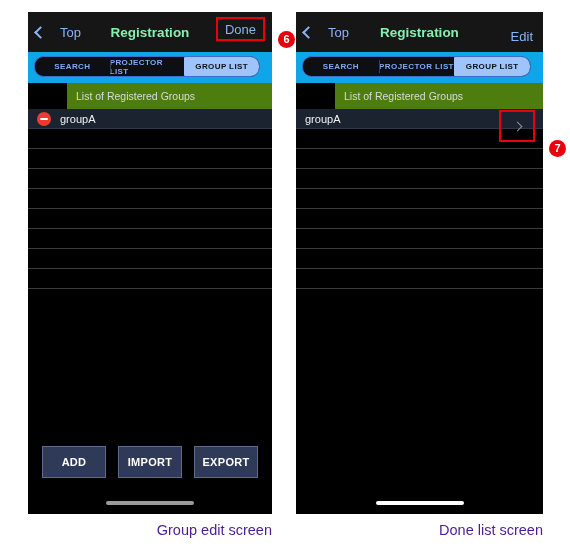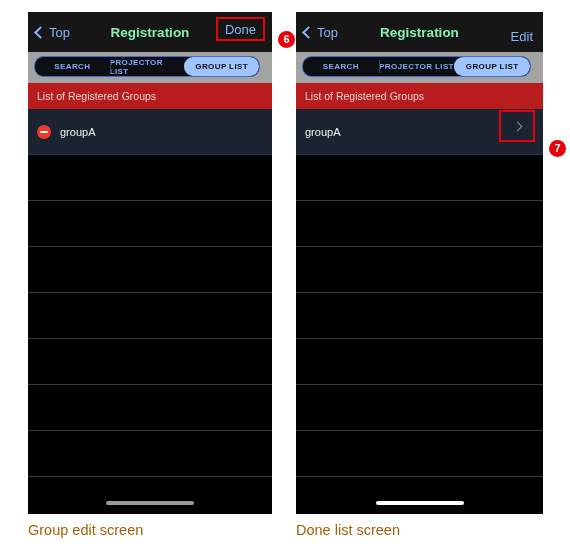--- a/index.html
+++ b/index.html
@@ -31,21 +31,21 @@
     background: #161616;
     width: 100%;
   }
   .nav-back {
     position: absolute;
     left: 8px;
     top: 0;
     height: 40px;
     display: flex;
     align-items: center;
-    gap: 3px;
+    gap: 14px;
     color: #8ab4f8;
     font-size: 13px;
   }
   .chev-left {
     display: inline-block;
     width: 7px;
     height: 7px;
     border-left: 2px solid #8ab4f8;
     border-bottom: 2px solid #8ab4f8;
     transform: rotate(45deg);
@@ -76,21 +76,21 @@
     right: 7px;
     top: 5px;
     height: 24px;
     padding: 0 7px;
     border: 2.5px solid #e8000d;
     box-sizing: border-box;
   }
 
   
   .seg-wrap {
-    background: #a3a3a3;
+    background: #0ea5e9;
     padding: 4px 12px 6px 6px;
   }
   .segmented {
     display: flex;
     height: 19px;
     border: 1px solid #3d6fd0;
     border-radius: 9.5px;
     background: #0d0f14;
     overflow: hidden;
   }
@@ -108,36 +108,37 @@
   .seg + .seg::before {
     content: "";
     position: absolute;
     left: 0; top: 3px; bottom: 3px;
     width: 1px;
     background: #33425e;
   }
   .seg.active {
     background: #9ec4fb;
     color: #0a0e16;
-    border-radius: 9px;
+    border-radius: 1px;
   }
   .seg.active::before { display: none; }
 
   
   .list-header {
     color: #d9d9d9;
     font-size: 10.5px;
     padding: 7px 9px 7px 9px;
-    background: #b91c1c;
+    background: #4d7c0f;
+    margin-left: 39px;
   }
   .list {
     background: #000;
   }
   .row {
-    height: 46px;
+    height: 20px;
     border-bottom: 1px solid #3a3a3a;
     display: flex;
     align-items: center;
     padding: 0 0 0 9px;
     box-sizing: border-box;
     position: relative;
   }
   .row.filled {
     background: #1b2230;
     border-bottom: 1px solid #2e3647;
@@ -242,22 +243,22 @@
     line-height: 1;
   }
   #badge-6 { left: 278px; top: 31px; }
   #badge-7 { left: 549px; top: 140px; }
 
   
   .caption {
     position: absolute;
     top: 522px;
     font-size: 14.5px;
-    color: #a16207;
-    text-align: left;
+    color: #4c1d95;
+    text-align: right;
   }
   #caption-left  { left: 28px;  width: 244px; }
   #caption-right { left: 296px; width: 247px; }
 </style>
 </head>
 <body>
 
 <div class="panel" id="panel-left">
 
   <div class="navbar">
@@ -289,20 +290,25 @@
     <div class="row"></div>
     <div class="row"></div>
     <div class="row"></div>
     <div class="row"></div>
     <div class="row"></div>
     <div class="row"></div>
     <div class="row"></div>
     <div class="row"></div>
   </div>
 
+  <div class="btn-bar">
+    <div class="btn">ADD</div>
+    <div class="btn">IMPORT</div>
+    <div class="btn">EXPORT</div>
+  </div>
 
   <div class="home-ind grey"></div>
 </div>
 
 <div class="panel" id="panel-right">
 
   <div class="navbar">
     <div class="nav-back">
       <span class="chev-left"></span>
       <span>Top</span>

